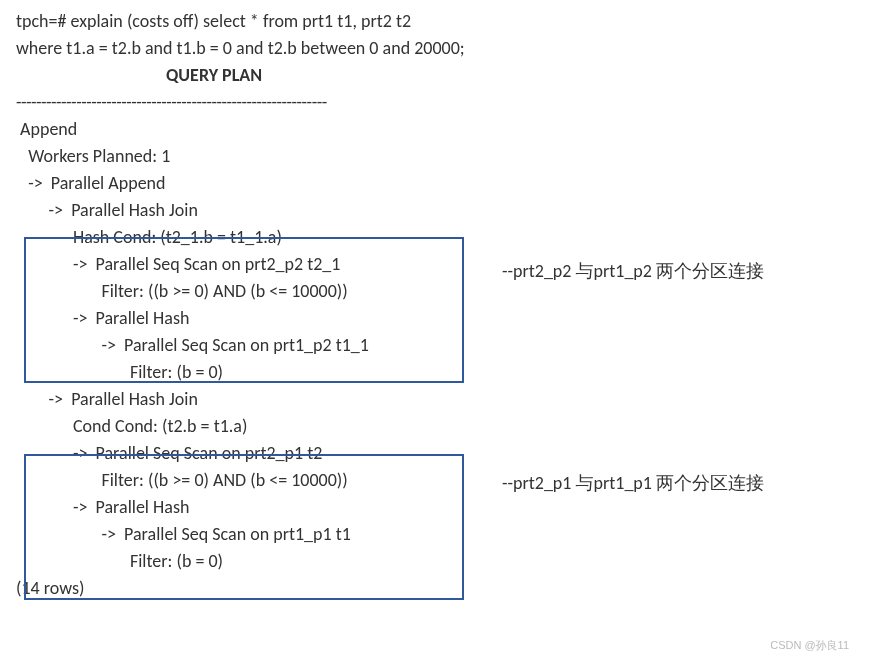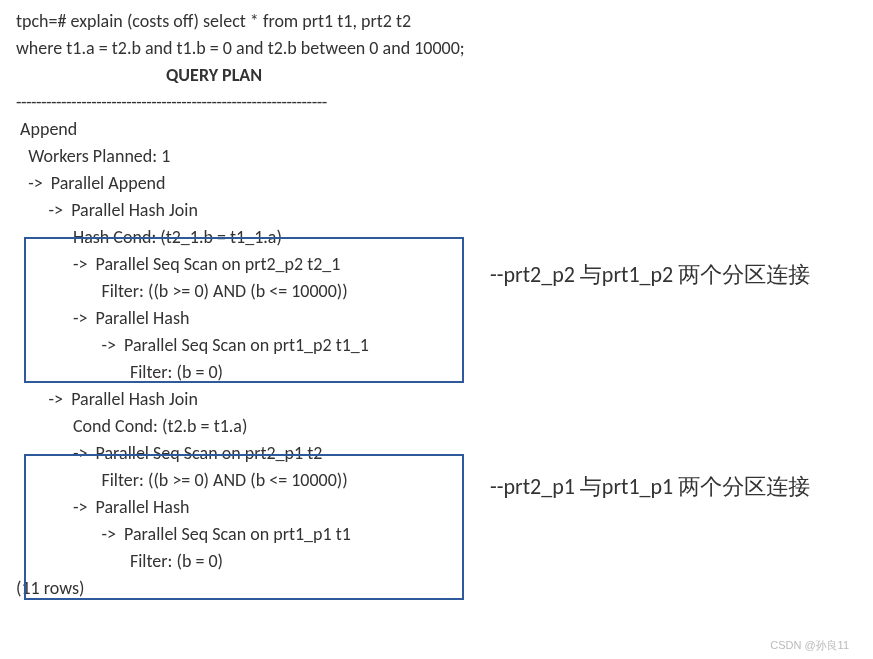--- a/index.html
+++ b/index.html
@@ -40,22 +40,23 @@
       height: 146px;
     }
     .box2 {
       left: 24px;
       top: 454px;
       width: 440px;
       height: 146px;
     }
     .annotation {
       position: absolute;
-      font-size: 22px;
+      font-size: 18px;
       color: #333;
+      margin-left: 12px;
     }
     .anno1 {
       left: 490px;
       top: 258px;
     }
     .anno2 {
       left: 490px;
       top: 470px;
       text-align: center;
     }
@@ -65,21 +66,21 @@
       bottom: 6px;
       font-size: 11px;
       color: #bbb;
       font-family: Arial, sans-serif;
     }
   </style>
 </head>
 <body>
 
 <div class="line">tpch=# explain (costs off) select * from prt1 t1, prt2 t2</div>
-<div class="line">where t1.a = t2.b and t1.b = 0 and t2.b between 0 and 10000;</div>
+<div class="line">where t1.a = t2.b and t1.b = 0 and t2.b between 0 and 20000;</div>
 <div class="line header-title">QUERY PLAN</div>
 <div class="line separator">--------------------------------------------------------------</div>
 
 <div class="line"> Append</div>
 <div class="line">   Workers Planned: 1</div>
 <div class="line">   -&gt;  Parallel Append</div>
 
 <div class="line">        -&gt;  Parallel Hash Join</div>
 <div class="line">              Hash Cond: (t2_1.b = t1_1.a)</div>
 <div class="line">              -&gt;  Parallel Seq Scan on prt2_p2 t2_1</div>
@@ -89,21 +90,21 @@
 <div class="line">                            Filter: (b = 0)</div>
 
 <div class="line">        -&gt;  Parallel Hash Join</div>
 <div class="line">              Cond Cond: (t2.b = t1.a)</div>
 <div class="line">              -&gt;  Parallel Seq Scan on prt2_p1 t2</div>
 <div class="line">                     Filter: ((b &gt;= 0) AND (b &lt;= 10000))</div>
 <div class="line">              -&gt;  Parallel Hash</div>
 <div class="line">                     -&gt;  Parallel Seq Scan on prt1_p1 t1</div>
 <div class="line">                            Filter: (b = 0)</div>
 
-<div class="line">(11 rows)</div>
+<div class="line">(14 rows)</div>
 
 <div class="box box1"></div>
 <div class="box box2"></div>
 
 <div class="annotation anno1">--prt2_p2 与prt1_p2 两个分区连接</div>
 <div class="annotation anno2">--prt2_p1 与prt1_p1 两个分区连接</div>
 
 <div class="watermark">CSDN @孙良11</div>
 
 </body></html>

